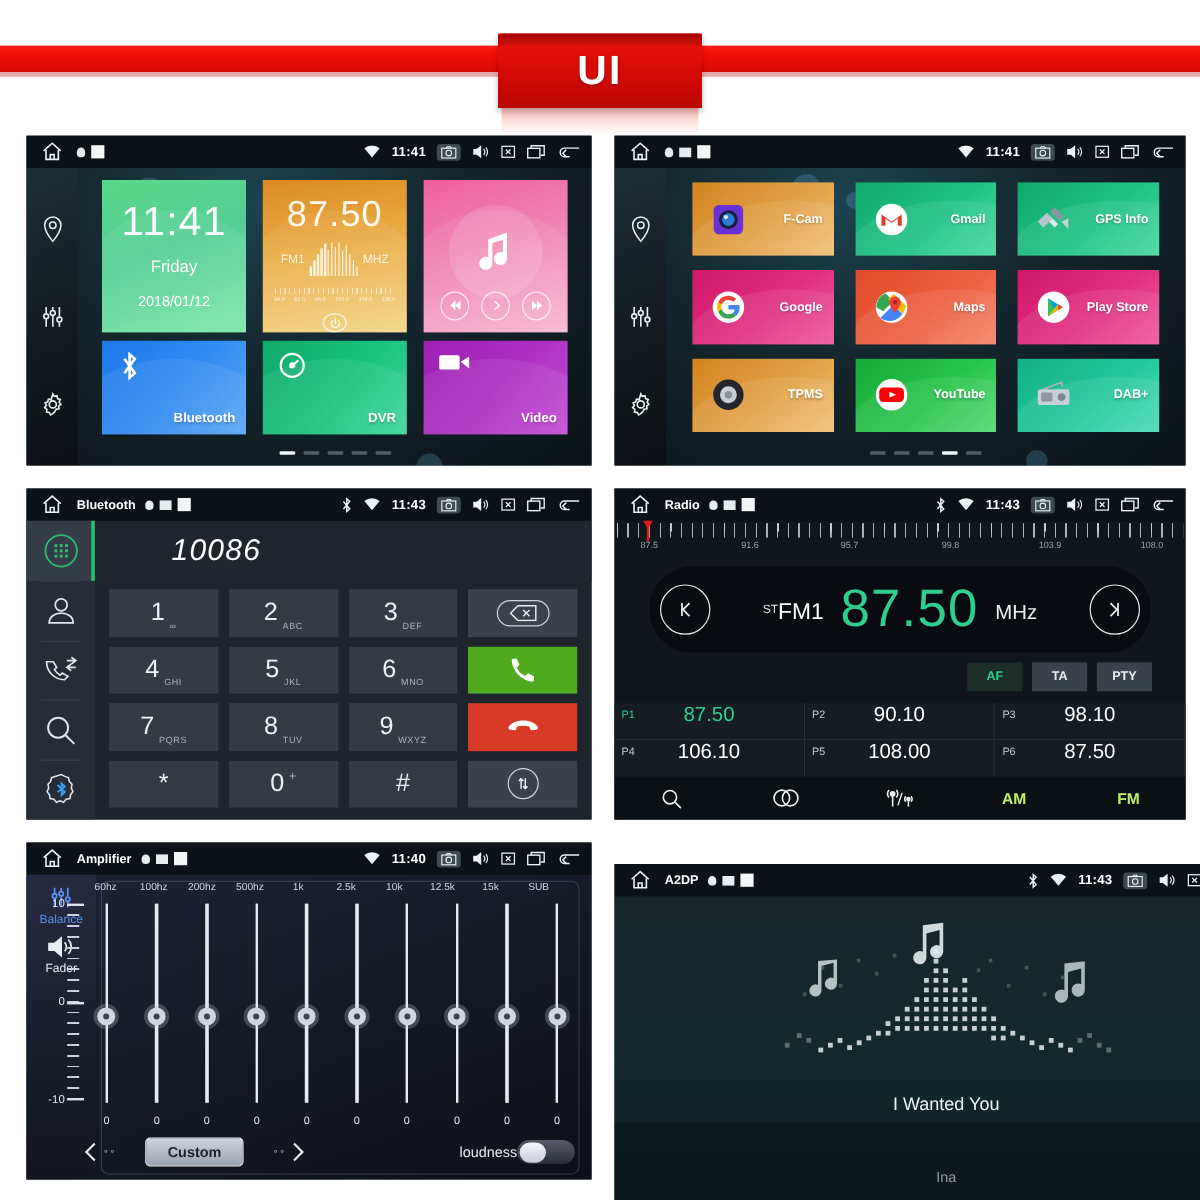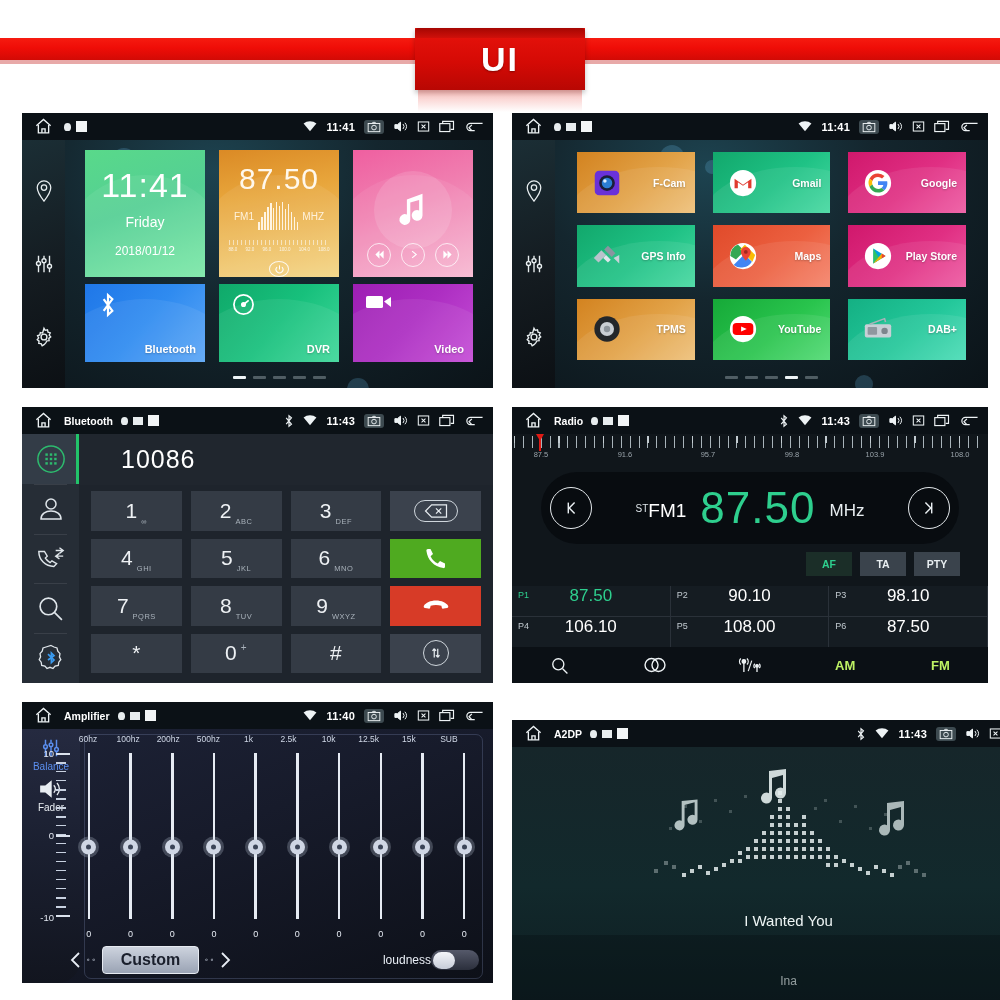--- a/index.html
+++ b/index.html
@@ -116,22 +116,22 @@
   .bg-teal   { background:linear-gradient(140deg,#14b083 0%, #23c79a 55%, #4adcb6 100%); }
 
   
   .bt-body { position:absolute; left:0; top:27px; right:0; bottom:0; background:#1e242c; display:flex; }
   .bt-rail { width:57px; background:#262d36; display:flex; flex-direction:column; }
   .bt-rail .r { flex:1; display:flex; align-items:center; justify-content:center; position:relative; }
   .bt-rail .r.active { background:#333c47; }
   .bt-rail .r.active:after { content:""; position:absolute; right:0; top:0; bottom:0; width:3px; background:#22c36a; }
   .bt-rail .r + .r:before { content:""; position:absolute; left:12px; right:12px; top:0; height:1px; background:rgba(255,255,255,.09); }
   .bt-main { flex:1; display:flex; flex-direction:column; }
-  .bt-number { height:51px; display:flex; align-items:center; padding-left:42px;
-      color:#fff; font-size:25px; font-weight:400; letter-spacing:1px; background:#20262e; }
+  .bt-number { height:51px; display:flex; align-items:center; padding-left:64px;
+      color:#fff; font-size:25px; font-weight:400; letter-spacing:1px; background:#20262e;font-style:italic; }
   .bt-pad { flex:1; display:grid; grid-template-columns:repeat(4,1fr); grid-template-rows:repeat(4,1fr);
       gap:8px 9px; padding:6px 12px 10px 12px; }
   .key { background:#343b45; display:flex; align-items:center; justify-content:center; gap:4px; color:#eef1f4; }
   .key .num { font-size:21px; font-weight:300; }
   .key .sub { font-size:7.5px; color:#a9b2bb; letter-spacing:.5px; align-self:flex-end; padding-bottom:5px; }
   .key.glyph { font-size:20px; font-weight:400; }
   .key.call { background:#4faa20; }
   .key.end  { background:#d73b27; }
   .key.fn   { background:#3b424d; }
   .circle-btn { width:26px; height:26px; border:1.4px solid #cfd6dc; border-radius:50%;
@@ -199,22 +199,22 @@
   .slider .track { position:absolute; top:0; bottom:22px; width:2.5px; background:#e6ebf3; }
   .slider .knob { position:absolute; top:50%; transform:translateY(-50%);
       width:15px; height:15px; border-radius:50%; background:#cfd6e4;
       box-shadow:0 0 0 3px rgba(205,214,230,.25); display:flex; align-items:center; justify-content:center; }
   .slider .knob:after { content:""; width:5px; height:5px; border-radius:50%; background:#3b4457; }
   .slider .val { position:absolute; bottom:2px; font-size:9px; color:#e6ebf3; }
   .eq-foot { position:absolute; left:46px; right:8px; bottom:6px; height:34px;
       display:flex; align-items:center; }
   .eq-foot .arrowL,.eq-foot .arrowR { color:#e8edf5; font-size:17px; display:flex; align-items:center; gap:2px; }
   .eq-foot .dotsmall { font-size:7px; letter-spacing:1px; color:#cdd5e3; }
-  .preset-btn { margin:0 5px; padding:4px 18px; background:linear-gradient(180deg,#cdd3de,#9aa3b4);
-      border:1.5px solid #e6eaf1; border-radius:4px; color:#1a1f2c; font-size:16px; font-weight:600; }
+  .preset-btn { margin:0 24px; padding:4px 18px; background:linear-gradient(180deg,#cdd3de,#9aa3b4);
+      border:1.5px solid #e6eaf1; border-radius:4px; color:#1a1f2c; font-size:12px; font-weight:600; }
   .loud { margin-left:auto; display:flex; align-items:center; gap:0; padding-right:6px; }
   .loud .lt { font-size:12px; color:#e9eef5; }
   .loud .sw { width:48px; height:20px; border-radius:11px;
       background:linear-gradient(180deg,#55596a,#2b2f3c); position:relative; }
   .loud .sw:before { content:""; position:absolute; left:1.5px; top:1.5px; width:22px; height:17px;
       border-radius:10px; background:linear-gradient(180deg,#f4f6fa,#c7ccd8); }
 
   
   .a2-body { position:absolute; left:0; top:27px; right:0; bottom:0;
       background:linear-gradient(180deg,#16262a 0%, #12292c 55%, #0e1d21 100%);
@@ -553,45 +553,45 @@
             <div class="sheen"></div>
           <span class="appicon">
             <svg width="30" height="30" viewBox="0 0 32 32" class="icn">
                 <circle cx="16" cy="16" r="14" fill="#fff"></circle>
                 <path d="M7 11.5v10h3.5v-6.4L16 19l5.5-3.9v6.4H25v-10l-9 6.4z" fill="#e03a2f"></path>
               </svg>
           </span>
           <span>Gmail</span>
         </div>
 
+        <div class="app bg-green">
+            <div class="sheen"></div>
+          <span class="appicon">
+            <svg width="32" height="28" viewBox="0 0 34 28" class="icn">
+                <path d="M3 16 11 8l5 5-8 8z" fill="#b9c3cc"></path>
+                <path d="M18 3l8 8-4 4-8-8z" fill="#8a95a0"></path>
+                <path d="M16 13l5 5-3 3-5-5z" fill="#dfe6ec"></path>
+                <path d="M24 16l6-3v9z" fill="#c9d2d9"></path>
+              </svg>
+          </span>
+          <span>GPS Info</span>
+        </div>
+
         <div class="app bg-pink">
             <div class="sheen"></div>
           <span class="appicon">
             <svg width="30" height="30" viewBox="0 0 32 32" class="icn">
                 <circle cx="16" cy="16" r="14" fill="#fff"></circle>
               <path d="M16 9.5a6.5 6.5 0 0 1 4.3 1.6l2.6-2.6A10.3 10.3 0 0 0 16 5.8a10.2 10.2 0 0 0-9.1 5.6l3.1 2.4A6.5 6.5 0 0 1 16 9.5z" fill="#ea4335"></path>
               <path d="M26 16.2c0-.8-.08-1.4-.22-2.1H16v4h5.7a4.9 4.9 0 0 1-2.1 3.2l3.2 2.4A10 10 0 0 0 26 16.2z" fill="#4285f4"></path>
               <path d="M10 17.6a6.3 6.3 0 0 1 0-3.9l-3.1-2.4a10.3 10.3 0 0 0 0 8.7z" fill="#fbbc05"></path>
               <path d="M16 26.2c2.8 0 5.1-.9 6.8-2.5l-3.2-2.4a6.4 6.4 0 0 1-9.6-3.7l-3.1 2.4A10.2 10.2 0 0 0 16 26.2z" fill="#34a853"></path>
               </svg>
           </span>
           <span>Google</span>
-        </div>
-
-        <div class="app bg-green">
-            <div class="sheen"></div>
-          <span class="appicon">
-            <svg width="32" height="28" viewBox="0 0 34 28" class="icn">
-                <path d="M3 16 11 8l5 5-8 8z" fill="#b9c3cc"></path>
-                <path d="M18 3l8 8-4 4-8-8z" fill="#8a95a0"></path>
-                <path d="M16 13l5 5-3 3-5-5z" fill="#dfe6ec"></path>
-                <path d="M24 16l6-3v9z" fill="#c9d2d9"></path>
-              </svg>
-          </span>
-          <span>GPS Info</span>
         </div>
 
         <div class="app bg-red">
             <div class="sheen"></div>
           <span class="appicon">
             <svg width="30" height="30" viewBox="0 0 32 32" class="icn">
                 <circle cx="16" cy="16" r="14" fill="#fff"></circle>
               <path d="M2.5 16a13.5 13.5 0 0 1 8-12.3l7 7-9 9z" fill="#34a853"></path>
               <path d="M6 25.5 17.5 14l8 8A13.5 13.5 0 0 1 6 25.5z" fill="#4285f4"></path>
               <path d="M26 22 13 9l5-5 11 11z" fill="#fbbc05"></path>

